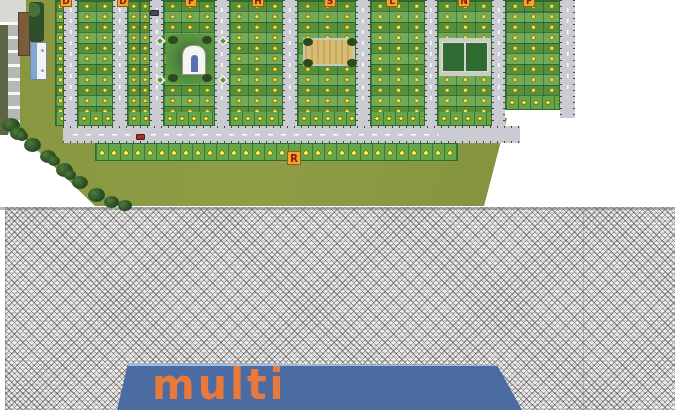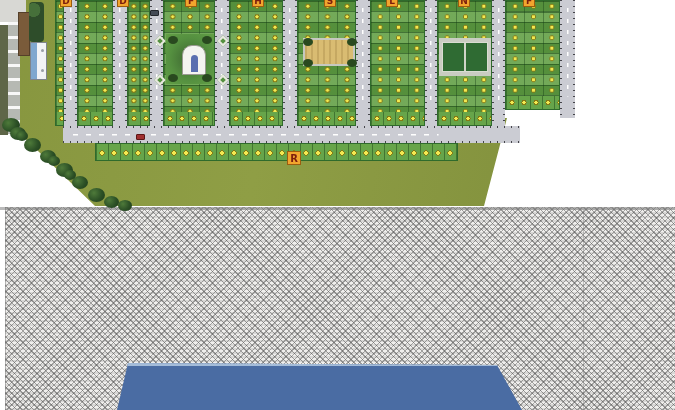--- a/index.html
+++ b/index.html
@@ -192,15 +192,16 @@
       <div class="abs badge" style="left: 523px; top: -5px;">F</div>
     </div>
 
   <div class="abs hatch"></div>
   <div class="abs hatch-topband"></div>
   <div class="abs hatch-lline"></div>
   <div class="abs hatch-vline"></div>
 
   <div class="abs logo-wrap">
     <div class="logo-highlight"></div>
+    <div class="logo-text">multi</div>
   </div>
 
 </div>
 
 </body></html>

